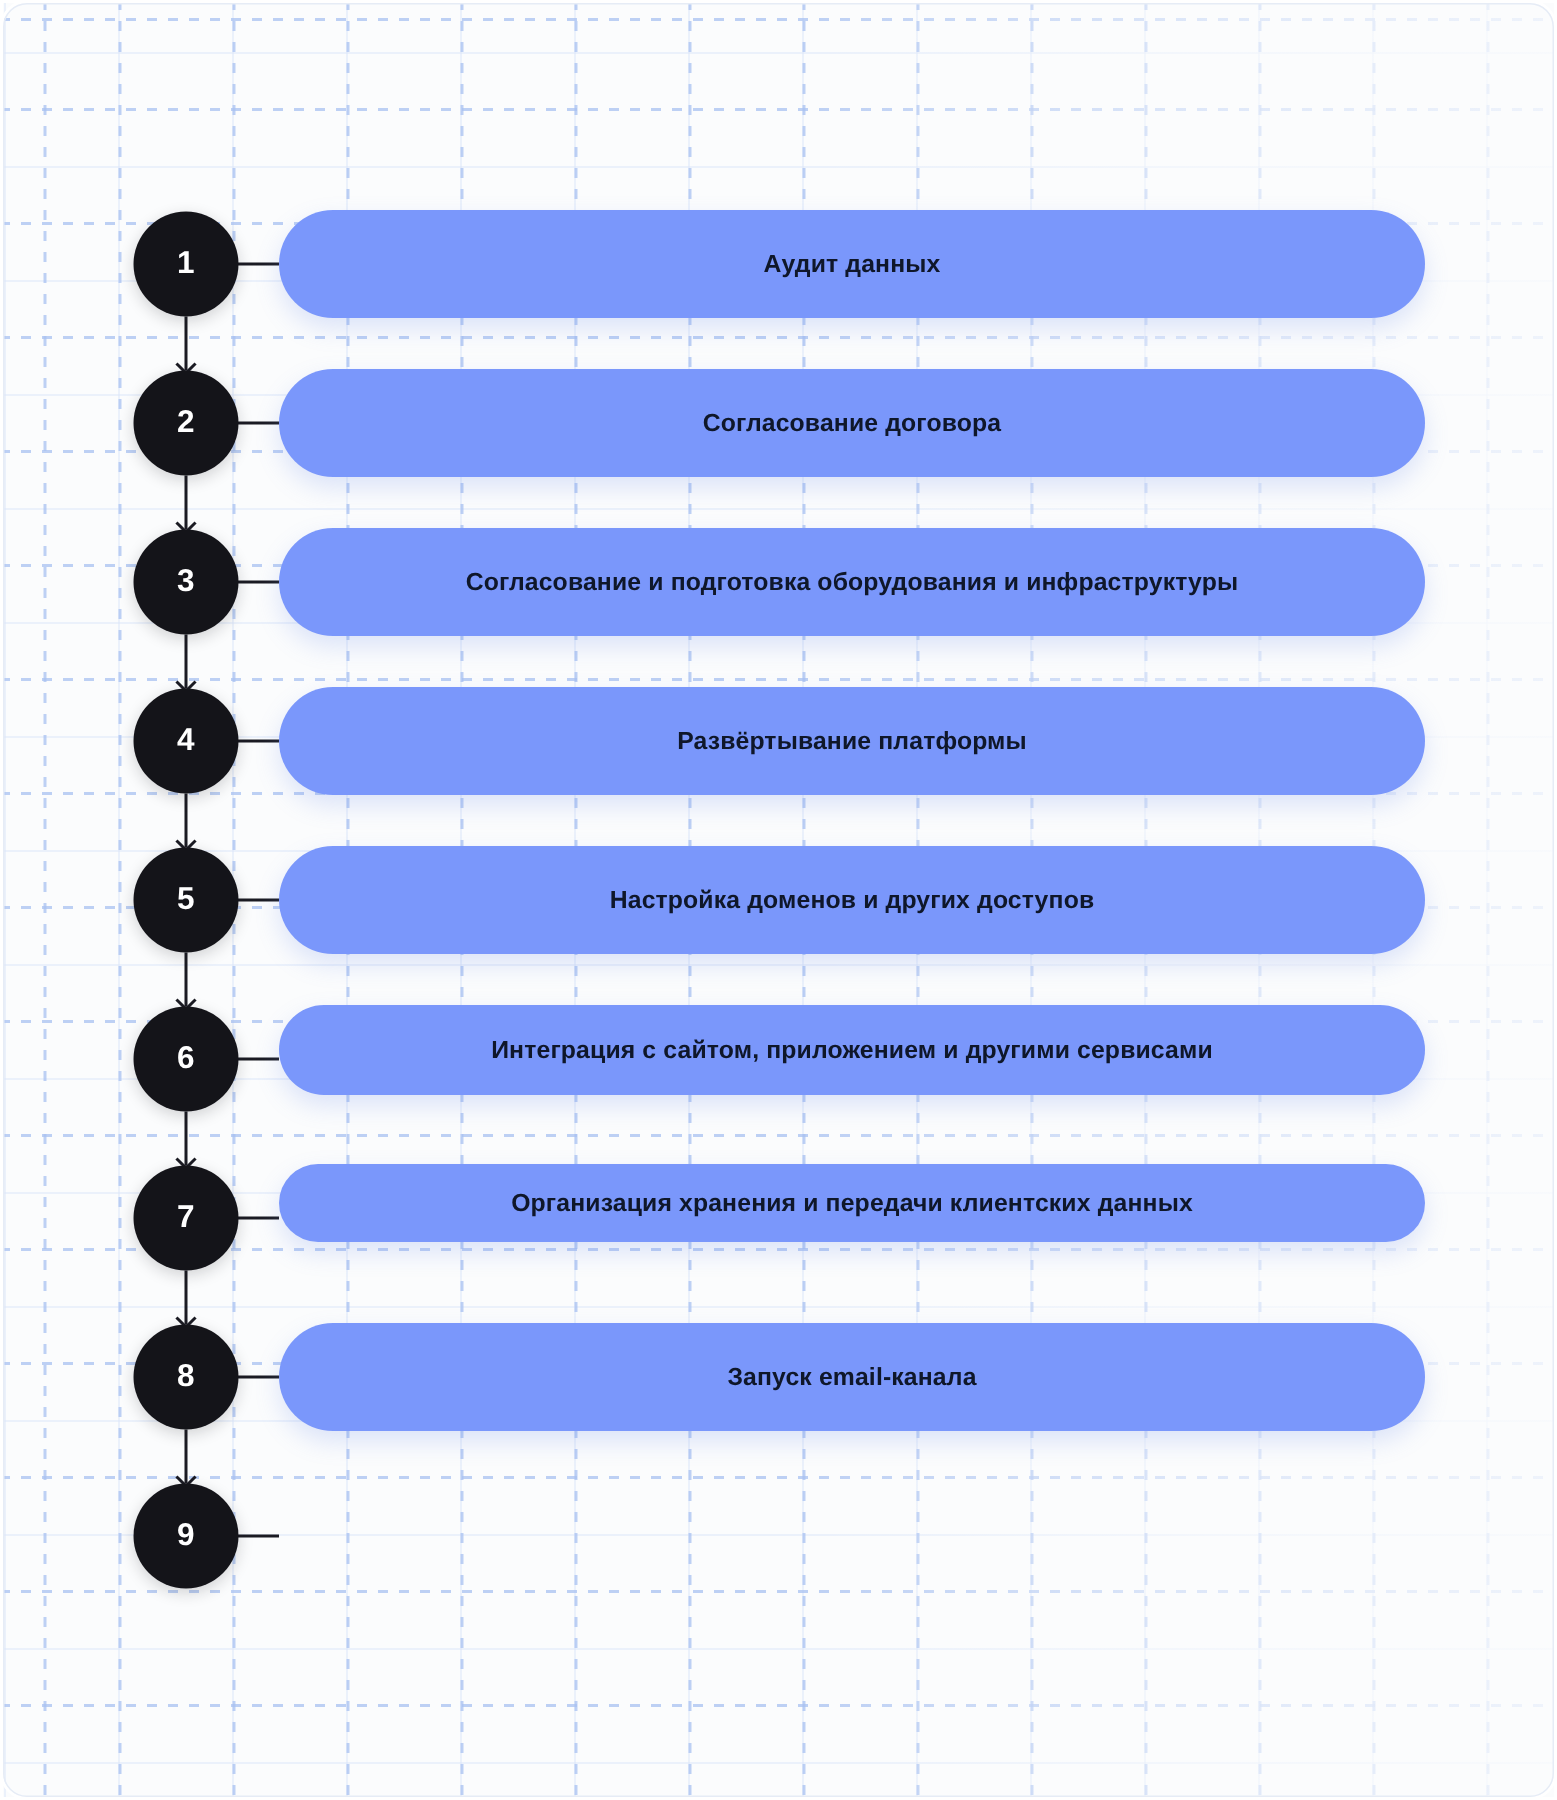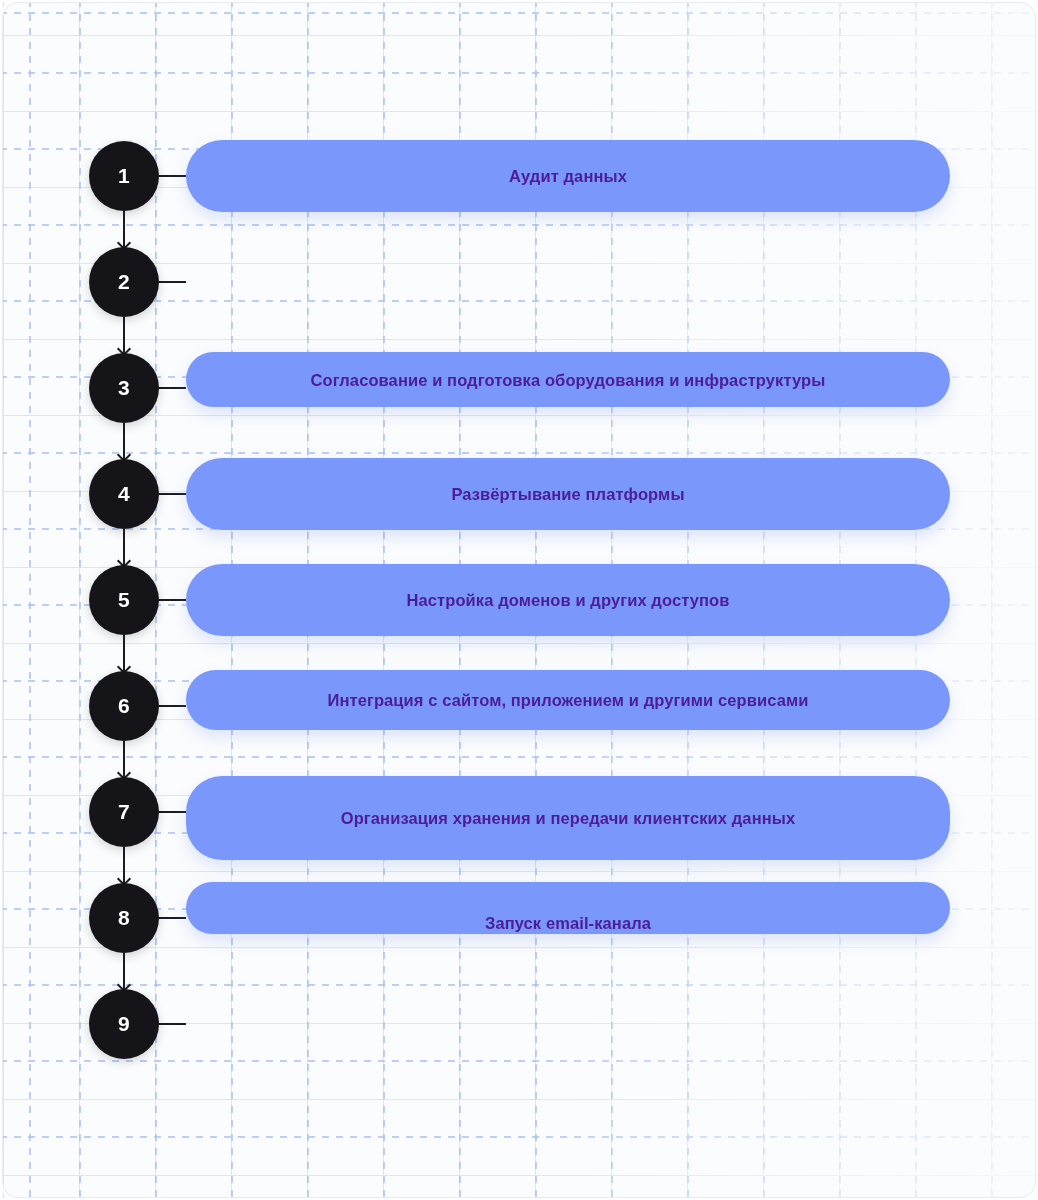--- a/index.html
+++ b/index.html
@@ -178,21 +178,21 @@
     background: #7a97fb;
     display: flex;
     align-items: center;
     justify-content: center;
     text-align: center;
     box-shadow: 0 7px 16px rgba(110,140,230,.22);
     z-index: 2;
   }
 
   .pill-label {
-    color: #4c1d95;
+    color: #0f172a;
     font-size: 16.5px;
     font-weight: bold;
     line-height: 22px;
     letter-spacing: .1px;
     padding: 0 30px;
     white-space: pre-line;
   }
 </style>
 </head>
 <body>
@@ -209,26 +209,29 @@
         <div class="connector"></div>
         <div class="badge">1</div>
         <div class="pill" style="height: 72px; border-radius: 36px;">
           <div class="pill-label">Аудит данных</div>
         </div>
       </div>
       <div class="step" style="top: 246px;">
         <div class="arrow" style="top: -35px; height: 36px;"></div>
         <div class="connector"></div>
         <div class="badge">2</div>
+        <div class="pill" style="height: 72px; border-radius: 36px;">
+          <div class="pill-label">Согласование договора</div>
+        </div>
       </div>
       <div class="step" style="top: 352px;">
         <div class="arrow" style="top: -35px; height: 36px;"></div>
         <div class="connector"></div>
         <div class="badge">3</div>
-        <div class="pill" style="height: 55px; border-radius: 36px;">
+        <div class="pill" style="height: 72px; border-radius: 36px;">
           <div class="pill-label">Согласование и подготовка оборудования и инфраструктуры</div>
         </div>
       </div>
       <div class="step" style="top: 458px;">
         <div class="arrow" style="top: -35px; height: 36px;"></div>
         <div class="connector"></div>
         <div class="badge">4</div>
         <div class="pill" style="height: 72px; border-radius: 36px;">
           <div class="pill-label">Развёртывание платформы</div>
         </div>
@@ -246,29 +249,29 @@
         <div class="connector"></div>
         <div class="badge">6</div>
         <div class="pill" style="height: 60px; border-radius: 36px;">
           <div class="pill-label">Интеграция с сайтом, приложением и другими сервисами</div>
         </div>
       </div>
       <div class="step" style="top: 776px;">
         <div class="arrow" style="top: -35px; height: 36px;"></div>
         <div class="connector"></div>
         <div class="badge">7</div>
-        <div class="pill" style="height: 84px; border-radius: 36px;">
+        <div class="pill" style="height: 52px; border-radius: 36px;">
           <div class="pill-label">Организация хранения и передачи клиентских данных</div>
         </div>
       </div>
       <div class="step" style="top: 882px;">
         <div class="arrow" style="top: -35px; height: 36px;"></div>
         <div class="connector"></div>
         <div class="badge">8</div>
-        <div class="pill" style="height: 52px; border-radius: 36px; align-items: flex-end;">
+        <div class="pill" style="height: 72px; border-radius: 36px;">
           <div class="pill-label">Запуск email-канала</div>
         </div>
       </div>
       <div class="step" style="top: 988px;">
         <div class="arrow" style="top: -35px; height: 36px;"></div>
         <div class="connector"></div>
         <div class="badge">9</div>
       </div>
     </div>
 

